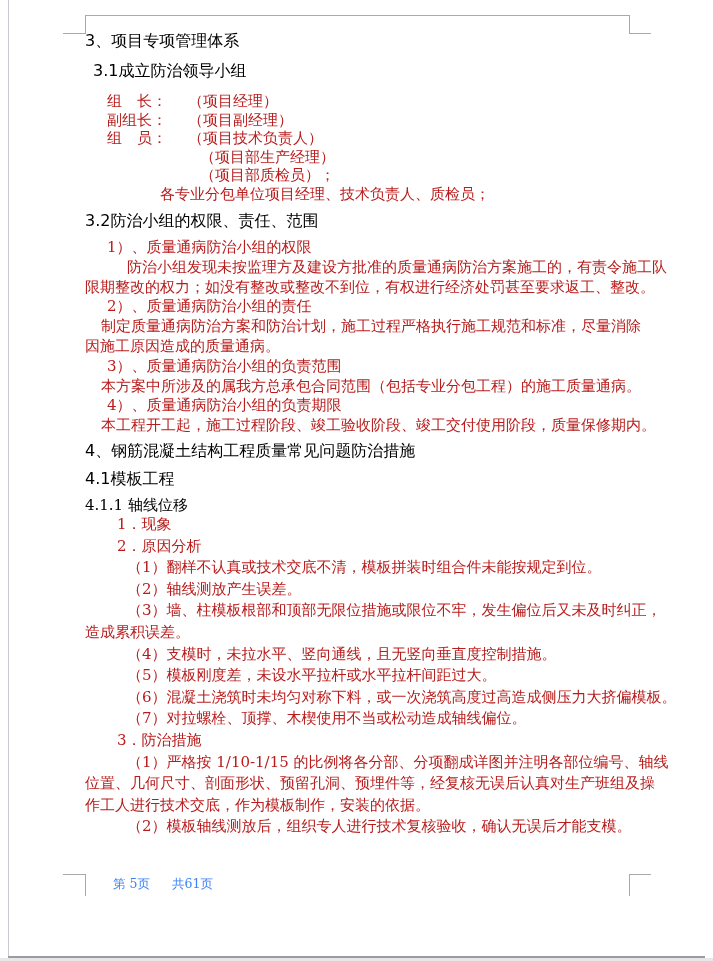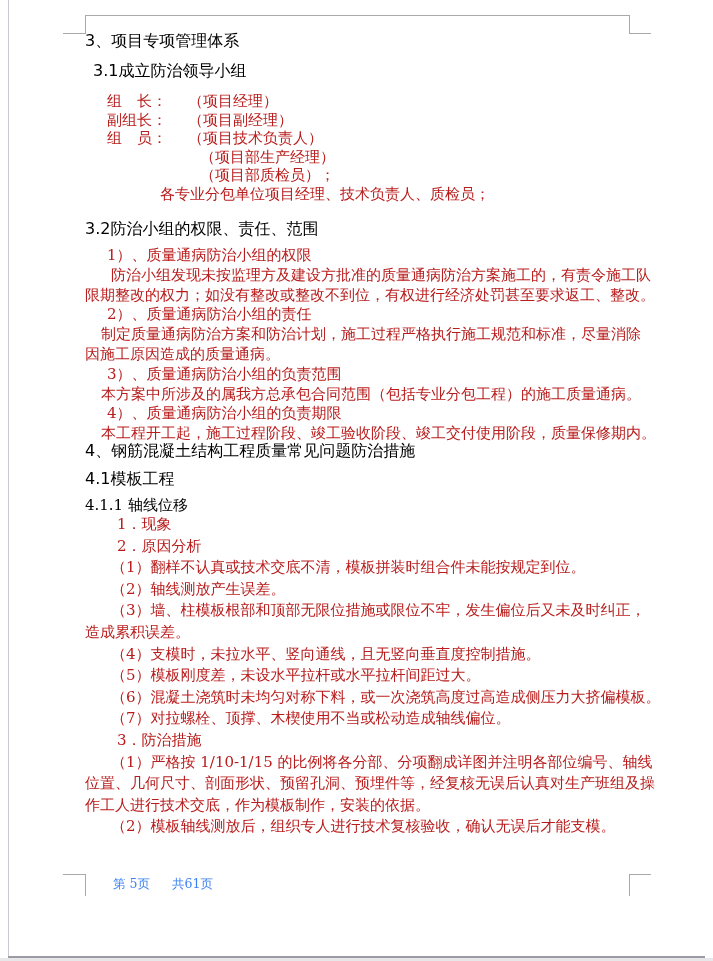--- a/index.html
+++ b/index.html
@@ -22,21 +22,21 @@
   .g1 .line { line-height:18.6px; }
   .g4 .line { line-height:21.6px; }
 
   .h1  { font-family:"DejaVu Sans","Liberation Sans",sans-serif; font-weight:normal;
          font-size:16px; line-height:22px; white-space:pre; }
   .sub { font-family:"DejaVu Serif","Liberation Serif",serif; font-size:15px; line-height:18px; white-space:pre; }
 
   .b0 { margin-left:0; }
   .b1 { margin-left:16px; }
   .b2 { margin-left:22px; }
-  .b3 { margin-left:26px; }
+  .b3 { margin-left:42px; }
   .b4 { margin-left:32px; }
   .r0 { margin-left:22px; }
   .r1 { margin-left:115px; }
   .r2 { margin-left:75px; }
   .r-label { display:inline-block; width:81px; }
 
   
   .page-footer { position:absolute; top:876px; left:0; width:713px; height:16px;
                  font-family:"DejaVu Serif","Liberation Serif",serif; font-size:12.5px; color:#3b82f6; }
   .page-footer .pg  { position:absolute; left:113px; white-space:pre; }
@@ -63,21 +63,21 @@
     <div class="doc-group g1" style="top: 30px;">
       <div class="h1" style="margin-bottom: 8px;">3、项目专项管理体系</div>
       <div class="h1" style="margin-bottom: 10px; margin-left: 8px;">3.1成立防治领导小组</div>
       <div class="line r0"><span class="r-label">组　长：</span><span>（项目经理）</span></div>
       <div class="line r0"><span class="r-label">副组长：</span><span>（项目副经理）</span></div>
       <div class="line r0"><span class="r-label">组　员：</span><span>（项目技术负责人）</span></div>
       <div class="line r1">（项目部生产经理）</div>
       <div class="line r1">（项目部质检员）；</div>
       <div class="line r2">各专业分包单位项目经理、技术负责人、质检员；</div>
     </div>
-    <div class="doc-group g2" style="top: 218px;">
+    <div class="doc-group g2" style="top: 210px;">
       <div class="h1" style="margin-bottom: 6px;">3.2防治小组的权限、责任、范围</div>
       <div class="line b2">1）、质量通病防治小组的权限</div>
       <div class="line b3">防治小组发现未按监理方及建设方批准的质量通病防治方案施工的，有责令施工队</div>
       <div class="line b0">限期整改的权力；如没有整改或整改不到位，有权进行经济处罚甚至要求返工、整改。</div>
       <div class="line b2">2）、质量通病防治小组的责任</div>
       <div class="line b1">制定质量通病防治方案和防治计划，施工过程严格执行施工规范和标准，尽量消除</div>
       <div class="line b0">因施工原因造成的质量通病。</div>
       <div class="line b2">3）、质量通病防治小组的负责范围</div>
       <div class="line b1">本方案中所涉及的属我方总承包合同范围（包括专业分包工程）的施工质量通病。</div>
       <div class="line b2">4）、质量通病防治小组的负责期限</div>

